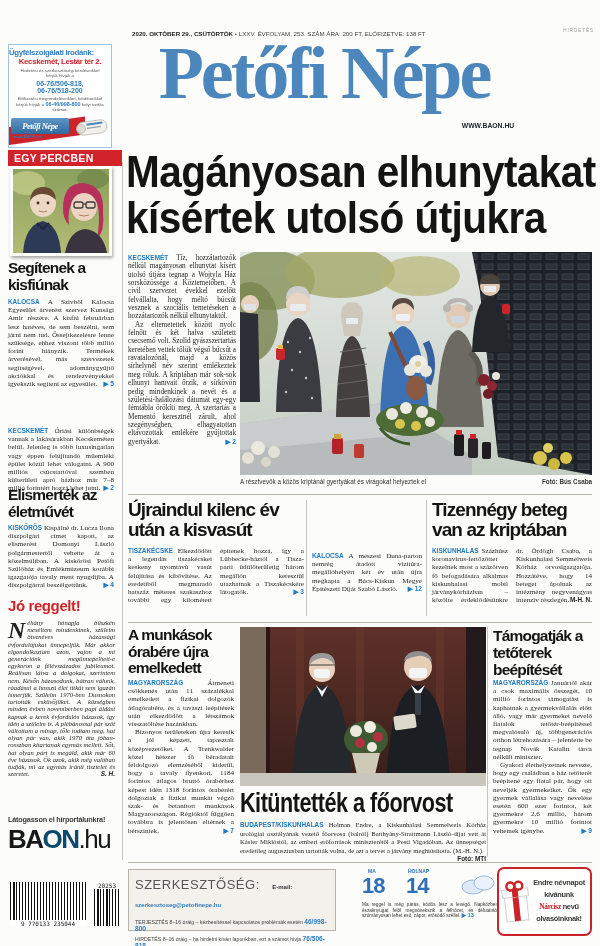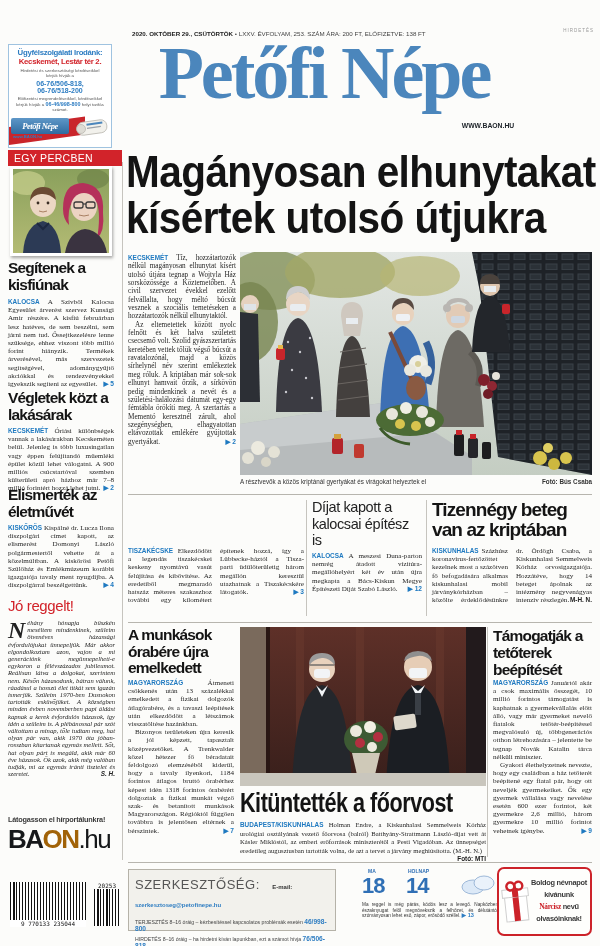--- a/index.html
+++ b/index.html
@@ -14,37 +14,37 @@
   .pref{color:#1e79c0;font-family:"Liberation Sans",sans-serif;font-weight:700;font-size:6.6px;float:right;margin-left:3px;}
   .sig{font-family:"Liberation Sans",sans-serif;font-weight:700;font-size:6.4px;color:#222;float:right;}
   .vrule{width:1px;background:#c6c4be;}
   .hrule{height:1px;background:#b7b5ae;}
   .cols2{column-count:2;column-gap:8px;}
   .nowrapline{white-space:nowrap;transform-origin:left top;display:block;}
   .mast{font-family:"Liberation Serif",serif;font-weight:700;color:#4b86bc;letter-spacing:-3px;}
   .capt{font-size:6.3px;color:#333;}
   .dropcap{float:left;font:italic 700 24px/20px "Liberation Serif",serif;color:#222;margin:1px 2px 0 0;}
   .jr{font-style:italic;font-family:"Liberation Serif",serif;font-size:6.6px;line-height:7.2px;text-align:justify;color:#222;}
-  .redbox{background:#d2232a;color:#fff;font-weight:400;}
+  .redbox{background:#d2232a;color:#fff;font-weight:700;}
   .barmain{background:repeating-linear-gradient(90deg,#111 0 1px,#fff 1px 3px,#111 3px 4.5px,#fff 4.5px 6px,#111 6px 6.6px,#fff 6.6px 9px);}
   .mono{font-family:"DejaVu Sans Mono",monospace;}
 </style>
 </head>
 <body>
 
 <div id="page">
 
   <div class="abs" style="top:28px;right:6px;font-size:4.5px;color:#999;letter-spacing:1px;">HIRDETÉS</div>
 
   <div class="abs" style="left:132px;top:30px;width:370px;font-size:6.2px;color:#444;">
     <b style="color:#222;">2020. OKTÓBER 29., CSÜTÖRTÖK</b><span> • LXXV. ÉVFOLYAM, 253. SZÁM ÁRA: 200 FT, ELŐFIZETVE: 138 FT</span>
   </div>
 
   <div class="abs" style="left:8px;top:44px;width:102px;height:102px;border:1px solid #9fc3e0;background:#fff;overflow:hidden;">
-    <div style="text-align:center;font-weight:700;color:#2e7dc2;font-size:7.8px;margin-top:3px;letter-spacing:-0.3px;">Ügyfélszolgálati Irodánk:</div>
+    <div style="font-weight:700;color:#2e7dc2;font-size:7.8px;margin-top:3px;letter-spacing:-0.3px;">Ügyfélszolgálati Irodánk:</div>
     <div style="text-align:center;font-weight:700;color:#d2232a;font-size:7.8px;letter-spacing:-0.3px;">Kecskemét, Lestár tér 2.</div>
     <div style="text-align:center;font-size:4.4px;color:#555;margin-top:2px;padding:0 6px;">Hirdetési és szerkesztőségi kérdéseikkel kérjük hívják a</div>
     <div style="text-align:center;font-weight:700;color:#2e7dc2;font-size:7px;margin-top:2px;">06-76/506-818,</div>
     <div style="text-align:center;font-weight:700;color:#2e7dc2;font-size:7px;">06-76/518-200</div>
     <div style="text-align:center;font-size:4.4px;color:#555;margin-top:2px;padding:0 4px;">
       <span>Előfizetési megrendeléseikkel, kérdéseikkel kérjük hívják a </span><b style="color:#2e7dc2;font-size:5.4px;">06-46/998-800</b><span> helyi tarifás számot.</span>
     </div>
     <div style="position:relative;height:26px;margin-top:2px;">
       <div style="position:absolute;left:-4px;top:8px;width:80px;height:18px;background:#c9252b;transform:skewY(-8deg);"></div>
       <div style="position:absolute;left:2px;top:4px;width:58px;height:16px;background:linear-gradient(#5e97c8,#2f6ba0);border-radius:2px;
@@ -97,43 +97,42 @@
     </svg>
   </div>
 
   <div class="abs hl" style="left:8px;top:260px;width:106px;font-size:15.5px;line-height:16.5px;letter-spacing:-0.8px;">Segítenek a kisfiúnak</div>
   <div class="abs bodytxt" style="left:8px;top:298px;width:106px;">
     <span class="loc">KALOCSA</span>
     <span>A Szívből Kalocsa Egyesület árverést szervez Kunsági Amir részére. A kisfiú februárban lesz hatéves, de sem beszélni, sem járni nem tud. Őssejtkezelésre lenne szüksége, ehhez viszont több millió forint hiányzik. Termékek árverésével, más szervezetek segítségével, adománygyűjtő akciókkal és rendezvényekkel igyekszik segíteni az egyesület.</span>
     <span class="pref">▶ 5</span>
   </div>
 
-  <div class="abs hl" style="left:8px;top:390px;width:106px;font-size:15.5px;line-height:16.5px;letter-spacing:-0.8px;">Végletek közt a lakásárak</div>
   <div class="abs bodytxt" style="left:8px;top:427px;width:106px;">
     <span class="loc">KECSKEMÉT</span>
     <span>Óriási különbségek vannak a lakásárakban Kecskeméten belül. Jelenleg is több luxusingatlan vagy éppen felújítandó műemléki épület közül lehet válogatni. A 900 milliós csúcstartóval szemben külterületi apró házhoz már 7–8 millió forintért hozzá lehet jutni.</span>
     <span class="pref">▶ 2</span>
   </div>
 
   <div class="abs hl" style="left:8px;top:487px;width:106px;font-size:15.5px;line-height:16.5px;letter-spacing:-0.8px;">Elismerték az életművét</div>
   <div class="abs bodytxt" style="left:8px;top:524px;width:106px;">
     <span class="loc">KISKŐRÖS</span>
     <span>Kispálné dr. Lucza Ilona díszpolgári címet kapott, az elismerést Domonyi László polgármestertől vehette át a közelmúltban. A kiskőrösi Petőfi Szülőház és Emlékmúzeum korábbi igazgatója tavaly ment nyugdíjba. A díszpolgárral beszélgettünk.</span>
     <span class="pref">▶ 4</span>
   </div>
 
-  <div class="abs" style="left:8px;top:597px;font-size:15px;font-weight:400;color:#d2232a;letter-spacing:-0.4px;">Jó reggelt!</div>
+  <div class="abs" style="left:8px;top:597px;font-size:15px;font-weight:700;color:#d2232a;letter-spacing:-0.4px;">Jó reggelt!</div>
   <div class="abs jr" style="left:8px;top:619px;width:107px;">
     <span class="dropcap">N</span><span>éhány hónapja büszkén meséltem mindenkinek, szüleim ötvenéves házassági évfordulójukat ünnepeljük. Már akkor elgondolkoztam azon, vajon a mi generációnk megünnepelheti-e egykoron a félévszázados jubileumot. Reálisan látva a dolgokat, szerintem nem. Későn házasodunk, bátran válunk, ráadásul a hosszú élet titkát sem igazán ismerjük. Szüleim 1970-ben Dusnokon tartották esküvőjüket. A községben minden évben novemberben papi áldást kapnak a kerek évfordulós házasok, így idén a szüleim is. A plébánossal pár szót váltottam a minap, tőle tudtam meg, hat olyan pár van, akik 1970 óta jóban-rosszban kitartanak egymás mellett. Sőt, hat olyan párt is megáld, akik már 60 éve házasok. Ők azok, akik még valóban tudják, mi az egymás iránti tisztelet és szeretet.</span>
     <span class="sig">S. H.</span>
   </div>
 
   <div class="abs" style="left:8px;top:815px;width:110px;font-size:7.3px;font-weight:700;color:#3a3a3a;letter-spacing:-0.2px;">Látogasson el hírportálunkra!</div>
   <div class="abs" style="left:8px;top:824px;font-size:26px;font-weight:700;letter-spacing:-1.5px;">
-    <span style="color:#16181a;">BA</span><span style="color:#a16207;">ON</span><span style="color:#16181a;font-weight:400;">.hu</span>
+    <span style="color:#16181a;">BA</span><span style="color:#0c4a6e;">ON</span><span style="color:#16181a;font-weight:400;">.hu</span>
   </div>
 
   <div class="abs" style="left:10px;top:868px;width:110px;height:72px;">
     <div class="barmain" style="position:absolute;left:0;top:14px;width:76px;height:44px;"></div>
     <div class="mono" style="position:absolute;left:0;top:52px;width:76px;background:#fff;font-size:6px;text-align:center;color:#111;">9 770133 235044</div>
     <div class="mono" style="position:absolute;left:84px;top:14px;width:26px;font-size:6px;text-align:center;color:#111;">20253</div>
     <div class="barmain" style="position:absolute;left:84px;top:21px;width:26px;height:37px;"></div>
   </div>
 
   <div class="abs" style="left:126px;top:149px;width:470px;">
@@ -277,49 +276,49 @@
         </g>
     </svg>
   </div>
   <div class="abs" style="left:240px;top:478px;width:352px;">
     <span class="capt" style="float:left;">A résztvevők a közös kriptánál gyertyákat és virágokat helyeztek el</span>
     <span class="capt" style="float:right;font-weight:700;">Fotó: Bús Csaba</span>
   </div>
 
   <div class="abs hrule" style="left:128px;top:494px;width:464px;"></div>
 
+  <div class="abs hl" style="left:128px;top:500px;width:178px;font-size:19px;line-height:20px;letter-spacing:-0.9px;">Újraindul kilenc év után a kisvasút</div>
   <div class="abs bodytxt cols2" style="left:128px;top:547px;width:176px;height:66px;">
     <span class="loc">TISZAKÉCSKE</span>
     <span>Elkezdődött a legendás tiszakécskei keskeny nyomtávú vasút felújítása és kibővítése. Az eredetiből megmaradó hatszáz méteres szakaszhoz további egy kilométert építenek hozzá, így a Lübbecke-háztól a Tisza-parti üdülőterületig három megállón keresztül utazhatnak a Tiszakécskére látogatók.</span>
     <span class="pref">▶ 3</span>
   </div>
 
   <div class="abs vrule" style="left:306px;top:500px;height:116px;"></div>
 
-  <div class="abs" style="left:312px;top:499px;width:110px;font-size:14.5px;line-height:16.5px;color:#222;letter-spacing:-0.4px;">Díjat kapott a kalocsai építész is</div>
   <div class="abs bodytxt" style="left:312px;top:552px;width:110px;">
     <span class="loc">KALOCSA</span>
     <span>A meszesi Duna-parton nemrég átadott vízitúra-megállóhelyért két év után újra megkapta a Bács-Kiskun Megye Építészeti Díját Szabó László.</span>
     <span class="pref">▶ 12</span>
   </div>
 
   <div class="abs vrule" style="left:426px;top:500px;height:116px;"></div>
 
   <div class="abs hl" style="left:432px;top:500px;width:162px;font-size:19px;line-height:20px;letter-spacing:-0.9px;">Tizennégy beteg van az kriptában</div>
   <div class="abs bodytxt cols2" style="left:432px;top:547px;width:160px;height:70px;">
     <span class="loc">KISKUNHALAS</span>
     <span>Százhúsz koronavírus-fertőzöttet kezelnek most a százötven fő befogadására alkalmas kiskunhalasi mobil járványkórházban – közölte érdeklődésünkre dr. Ördögh Csaba, a Kiskunhalasi Semmelweis Kórház orvosigazgatója. Hozzátéve, hogy 14 beteget ápolnak az intézmény negyvenágyas intenzív részlegén.</span>
     <span class="sig">M-H. N.</span>
   </div>
 
   <div class="abs hrule" style="left:128px;top:622px;width:464px;"></div>
 
   <div class="abs hl" style="left:128px;top:627px;width:108px;font-size:15.5px;line-height:16.5px;letter-spacing:-0.8px;">A munkások órabére újra emelkedett</div>
   <div class="abs bodytxt" style="left:128px;top:679px;width:106px;">
-    <div><span class="loc">MAGYARORSZÁG</span> <span>Átmeneti csökkenés után 13 százalékkal emelkedett a fizikai dolgozók átlagórabére, és a tavaszi leépítések után elkezdődött a létszámok visszatöltése hazánkban.</span></div>
+    <div><span class="loc">MAGYARORSZÁG</span> <span>Átmeneti csökkenés után 11 százalékkal emelkedett a fizikai dolgozók átlagórabére, és a tavaszi leépítések után elkezdődött a létszámok visszatöltése hazánkban.</span></div>
     <div class="ind"><span>Bizonyos területeken újra keresik a jól képzett, tapasztalt középvezetőket. A Trenkwalder közel hétezer fő béradatait feldolgozó elemzéséből kiderül, hogy a tavaly ilyenkori, 1184 forintos átlagos bruttó órabérhez képest idén 1318 forintos órabérért dolgoztak a fizikai munkát végző szak- és betanított munkások Magyarországon. Régióktól függően továbbra is jelentősen eltérnek a bérszintek.</span>
       <span class="pref">▶ 7</span></div>
   </div>
 
   <div class="abs" style="left:240px;top:627px;width:246px;height:159px;overflow:hidden;">
     <svg width="246" height="159" viewBox="0 0 246 159">
       <defs>
           <linearGradient id="bgaw" x1="0" y1="0" x2="0" y2="1">
         <stop offset="0" stop-color="#5e3028"></stop>
             <stop offset="1" stop-color="#381f1b"></stop>
@@ -419,20 +418,20 @@
       <g transform="rotate(-6 15 23)">
         <rect x="4" y="16" width="22" height="26" fill="#fff" stroke="#cfcfcf" stroke-width="1"></rect>
         <rect x="12" y="16" width="6" height="26" fill="#cc2229"></rect>
         <rect x="2" y="10" width="26" height="8" fill="#fff" stroke="#cfcfcf" stroke-width="1"></rect>
         <rect x="12" y="10" width="6" height="8" fill="#cc2229"></rect>
         <circle cx="11" cy="7" r="4" fill="none" stroke="#cc2229" stroke-width="2.4"></circle>
         <circle cx="19" cy="7" r="4" fill="none" stroke="#cc2229" stroke-width="2.4"></circle>
       </g>
     </svg>
     <div style="position:absolute;left:30px;top:8px;width:60px;text-align:center;font-size:7.4px;line-height:12px;font-weight:700;color:#3a3a3a;letter-spacing:-0.3px;">
-      <div>Boldog névnapot</div>
+      <div>Endre névnapot</div>
       <div>kívánunk</div>
       <div><span style="color:#cc2229;font-family:Liberation Serif, serif;">Nárcisz</span><span> nevű</span></div>
       <div>olvasóinknak!</div>
     </div>
   </div>
 
 </div>
 
 </body></html>

